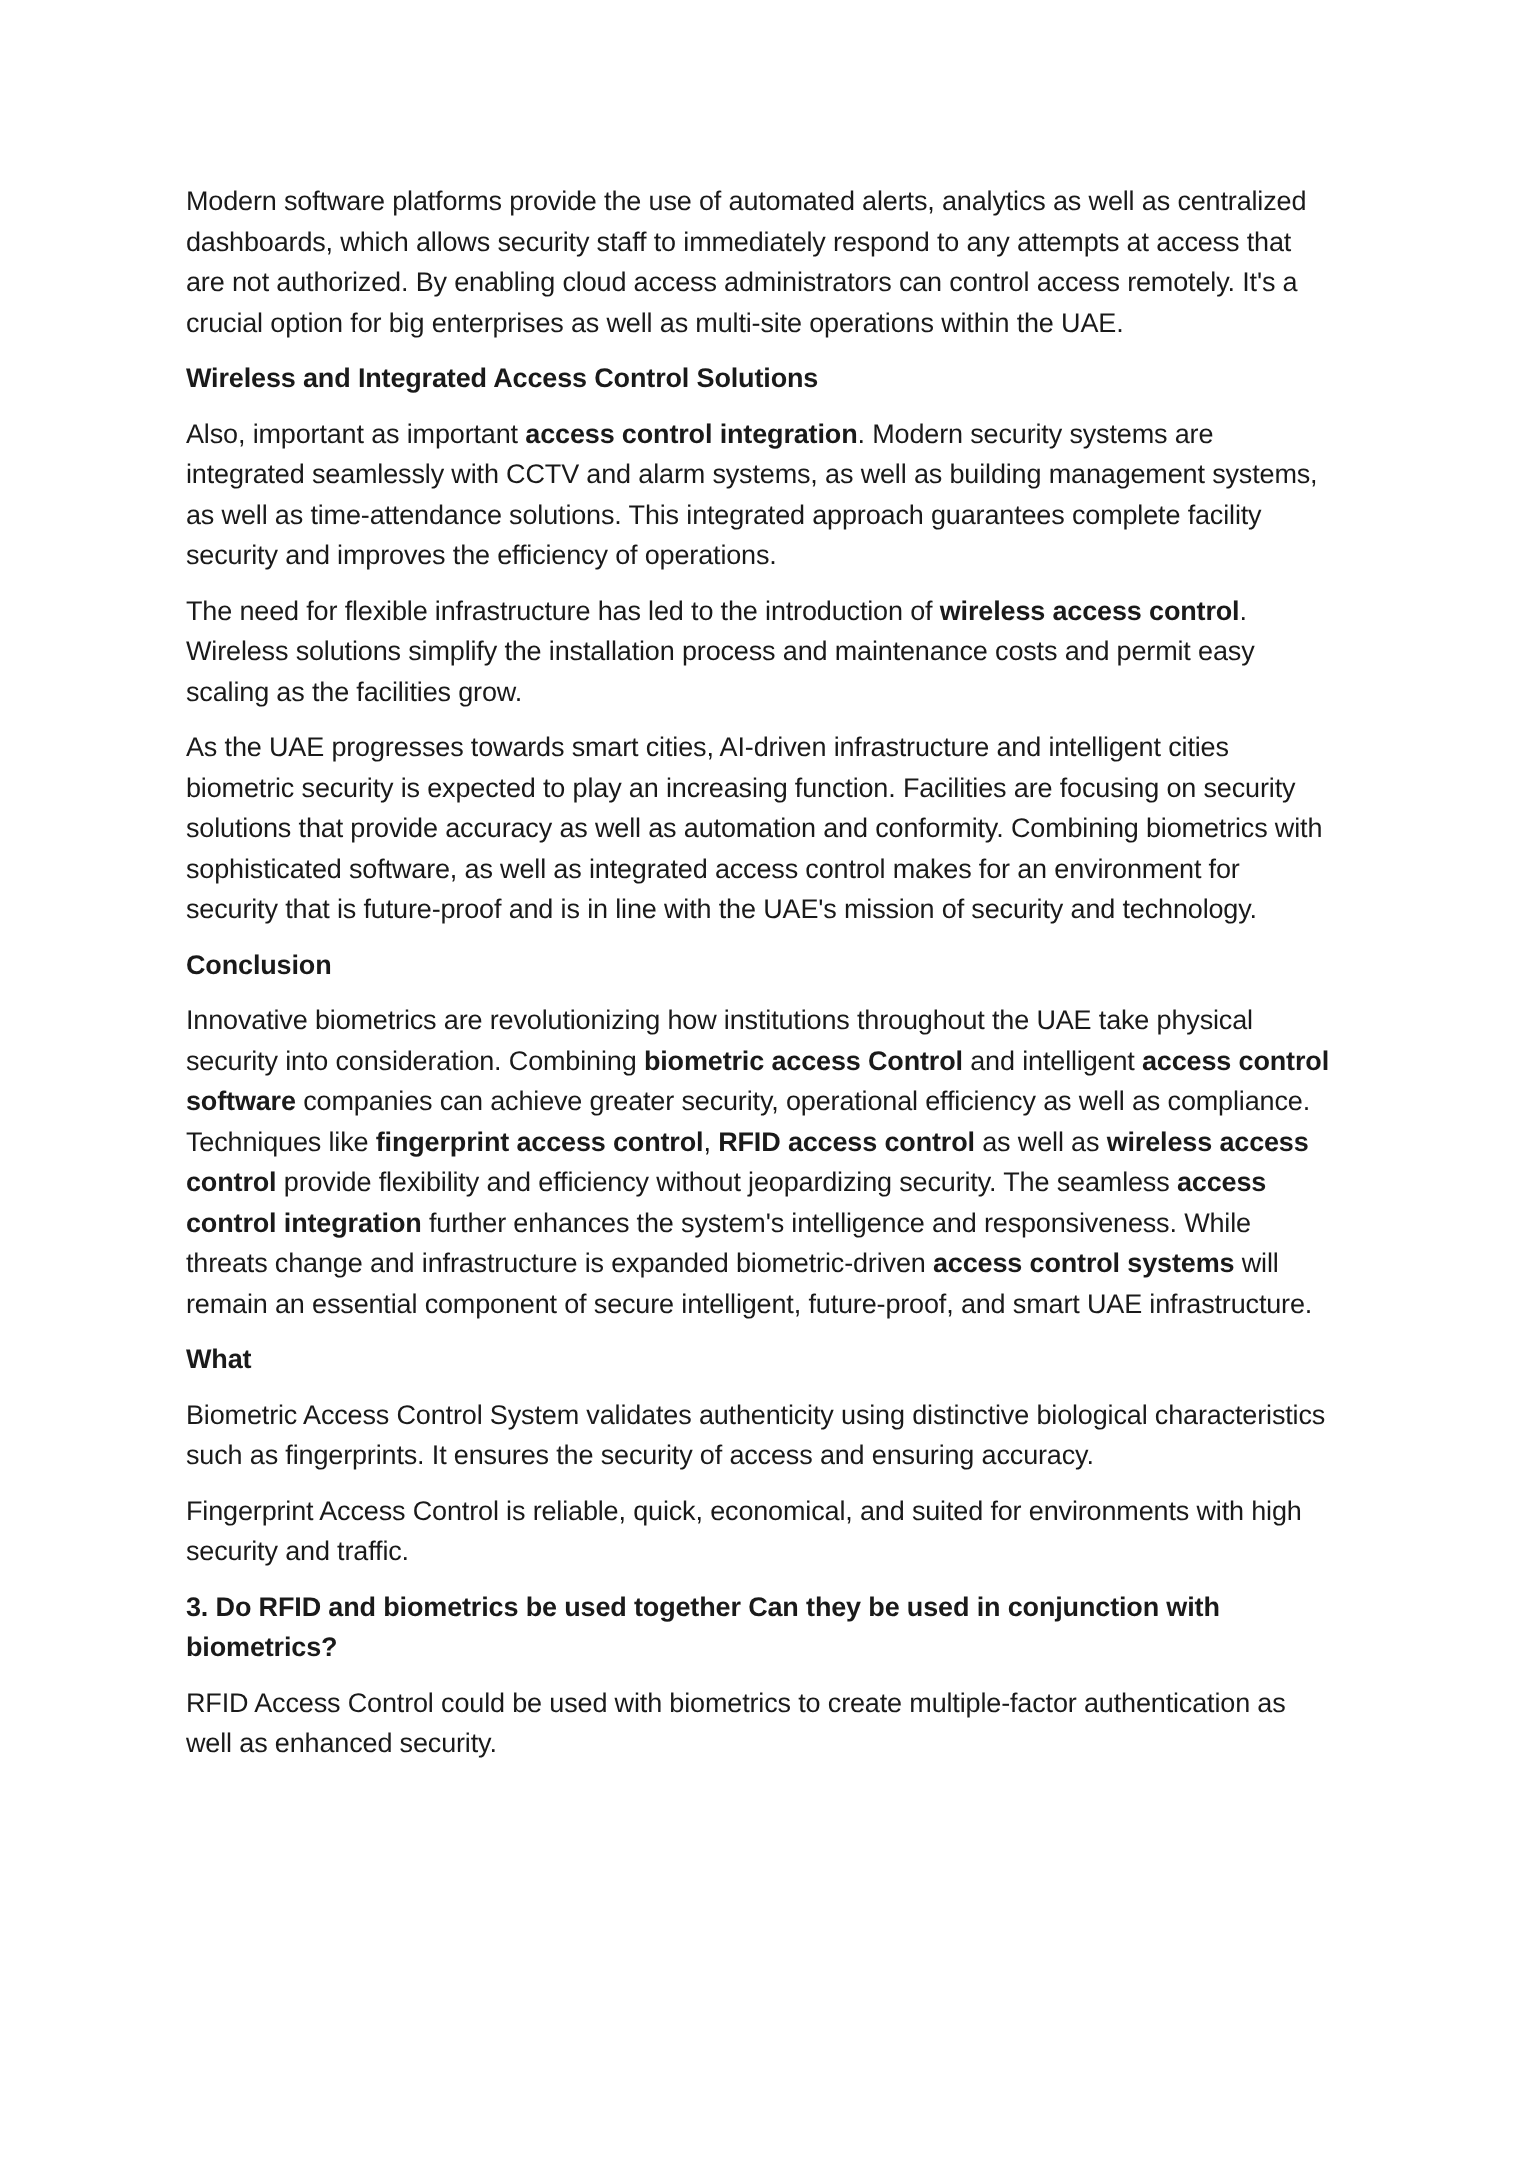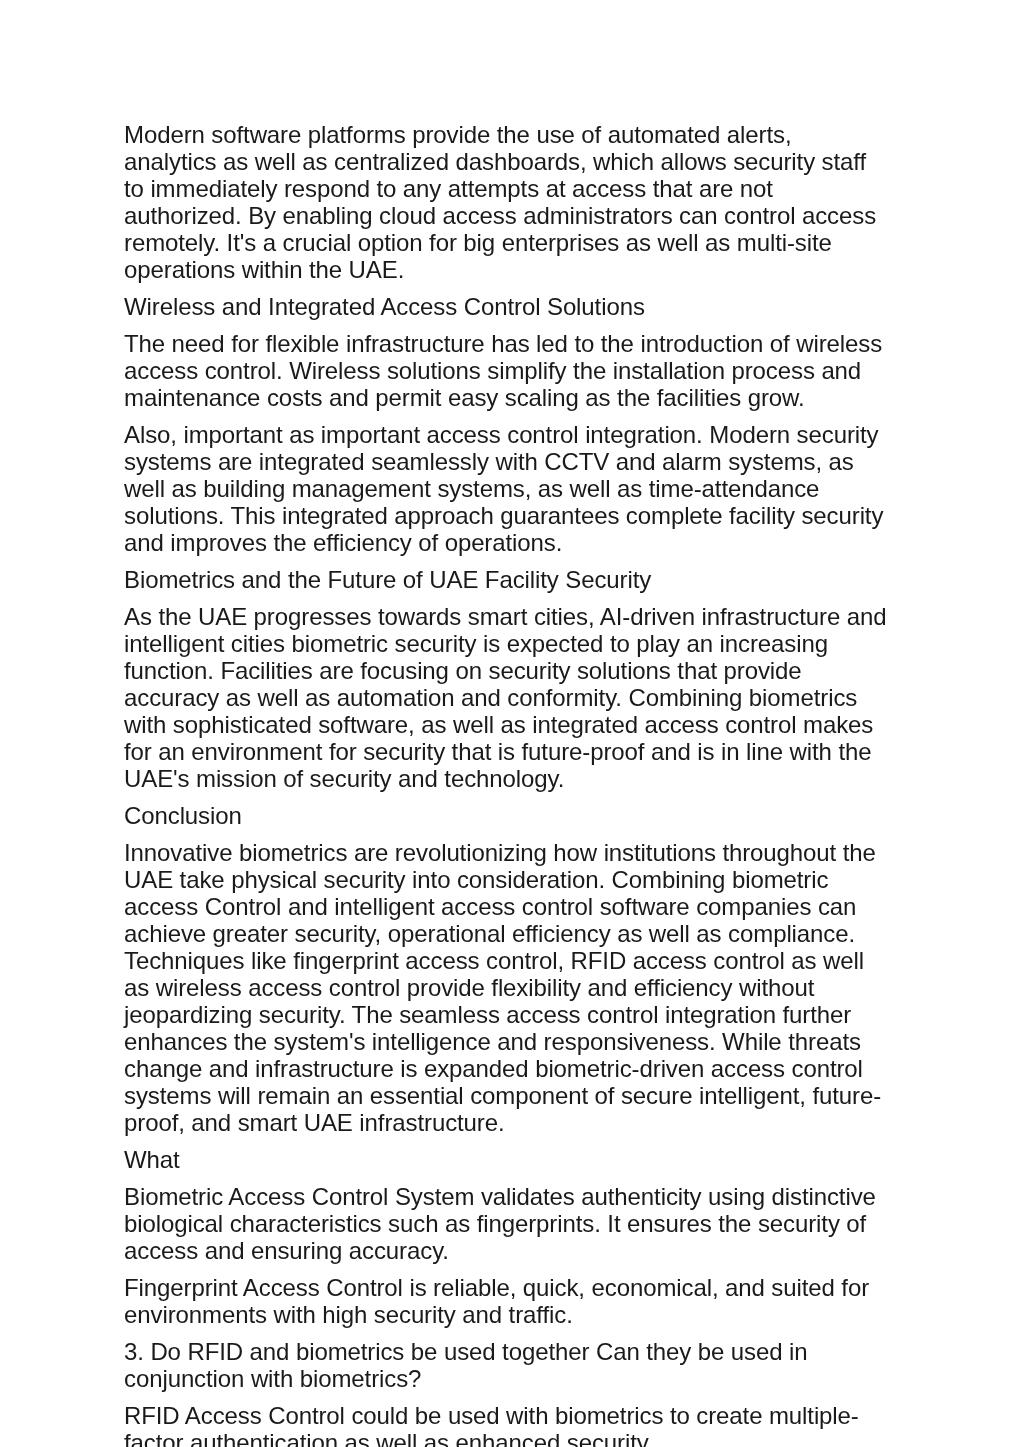--- a/index.html
+++ b/index.html
@@ -17,43 +17,42 @@
   .doc-page {
     width: 1023px;
     height: 1447px;
     background: #ffffff;
     box-sizing: border-box;
     padding: 121px 118px 0 124px;
   }
   .doc-body p,
   .doc-body h2 {
     margin: 0 16px 10px 0;
-    font-size: 24px;
+    font-size: 18px;
     line-height: 27px;
     font-weight: normal;
     letter-spacing: -0.1px;
   }
   .doc-body h2 {
     font-weight: bold;
   }
   .doc-body .bold {
-    font-weight: normal;
+    font-weight: bold;
     text-align: center;
   }
 </style>
 </head>
 <body>
 
 <div class="doc-page">
   <div class="doc-body" id="doc-body">
       <p><span>Modern software platforms provide the use of automated alerts, analytics as well as centralized dashboards, which allows security staff to immediately respond to any attempts at access that are not authorized. By enabling cloud access administrators can control access remotely. It's a crucial option for big enterprises as well as multi-site operations within the UAE.</span></p>
       <h2><span class="bold">Wireless and Integrated Access Control Solutions</span></h2>
+      <p><span>Also, important as important </span><span class="bold">access control integration</span><span>. Modern security systems are integrated seamlessly with CCTV and alarm systems, as well as building management systems, as well as time-attendance solutions. This integrated approach guarantees complete facility security and improves the efficiency of operations.</span></p>
       <p><span>The need for flexible infrastructure has led to the introduction of </span><span class="bold">wireless access control</span><span>. Wireless solutions simplify the installation process and maintenance costs and permit easy scaling as the facilities grow.</span></p>
-      <p><span>Also, important as important </span><span class="bold">access control integration</span><span>. Modern security systems are integrated seamlessly with CCTV and alarm systems, as well as building management systems, as well as time-attendance solutions. This integrated approach guarantees complete facility security and improves the efficiency of operations.</span></p>
-      <h2><span class="bold">Biometrics and the Future of UAE Facility Security</span></h2>
       <p><span>As the UAE progresses towards smart cities, AI-driven infrastructure and intelligent cities biometric security is expected to play an increasing function. Facilities are focusing on security solutions that provide accuracy as well as automation and conformity. Combining biometrics with sophisticated software, as well as integrated access control makes for an environment for security that is future-proof and is in line with the UAE's mission of security and technology.</span></p>
       <h2><span class="bold">Conclusion</span></h2>
       <p><span>Innovative biometrics are revolutionizing how institutions throughout the UAE take physical security into consideration. Combining </span><span class="bold">biometric access Control</span><span> and intelligent </span><span class="bold">access control software</span><span> companies can achieve greater security, operational efficiency as well as compliance. Techniques like </span><span class="bold">fingerprint access control</span><span>, </span><span class="bold">RFID access control</span><span> as well as </span><span class="bold">wireless access control</span><span> provide flexibility and efficiency without jeopardizing security. The seamless </span><span class="bold">access control integration</span><span> further enhances the system's intelligence and responsiveness. While threats change and infrastructure is expanded biometric-driven </span><span class="bold">access control systems</span><span> will remain an essential component of secure intelligent, future-proof, and smart UAE infrastructure.</span></p>
       <h2><span class="bold">What</span></h2>
       <p><span>Biometric Access Control System validates authenticity using distinctive biological characteristics such as fingerprints. It ensures the security of access and ensuring accuracy.</span></p>
       <p><span>Fingerprint Access Control is reliable, quick, economical, and suited for environments with high security and traffic.</span></p>
       <h2><span class="bold">3. Do RFID and biometrics be used together Can they be used in conjunction with biometrics?</span></h2>
       <p><span>RFID Access Control could be used with biometrics to create multiple-factor authentication as well as enhanced security.</span></p>
     </div>
 </div>

